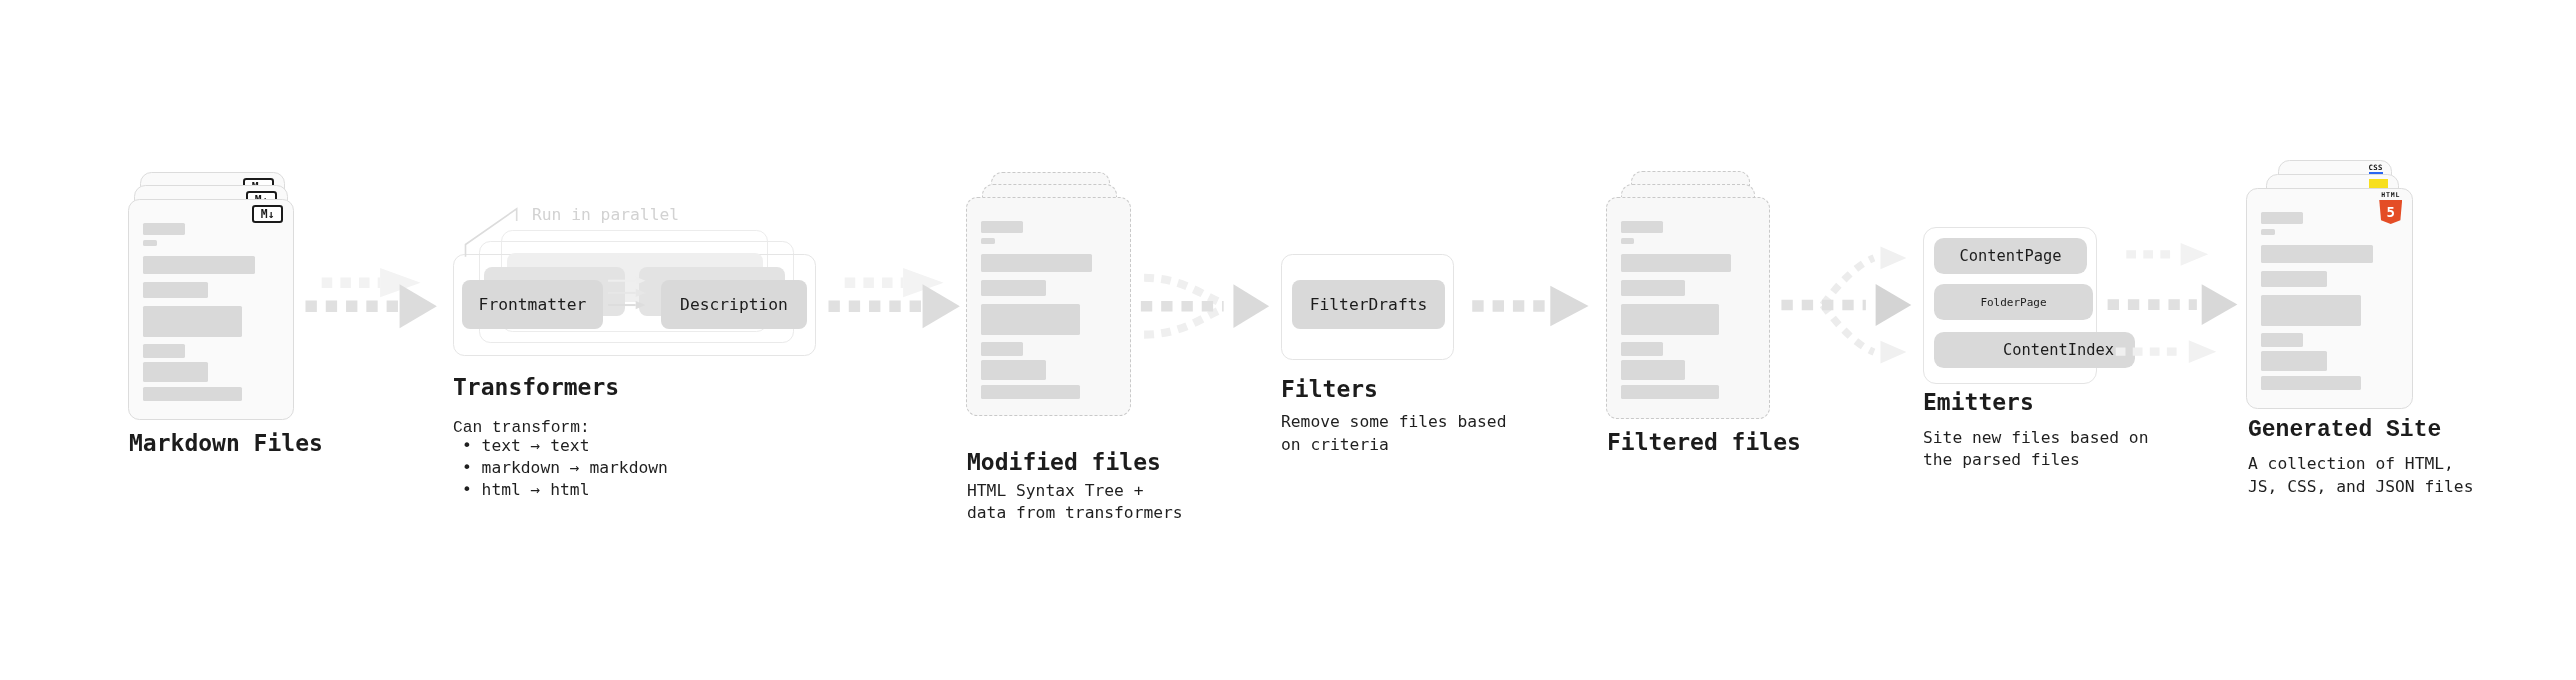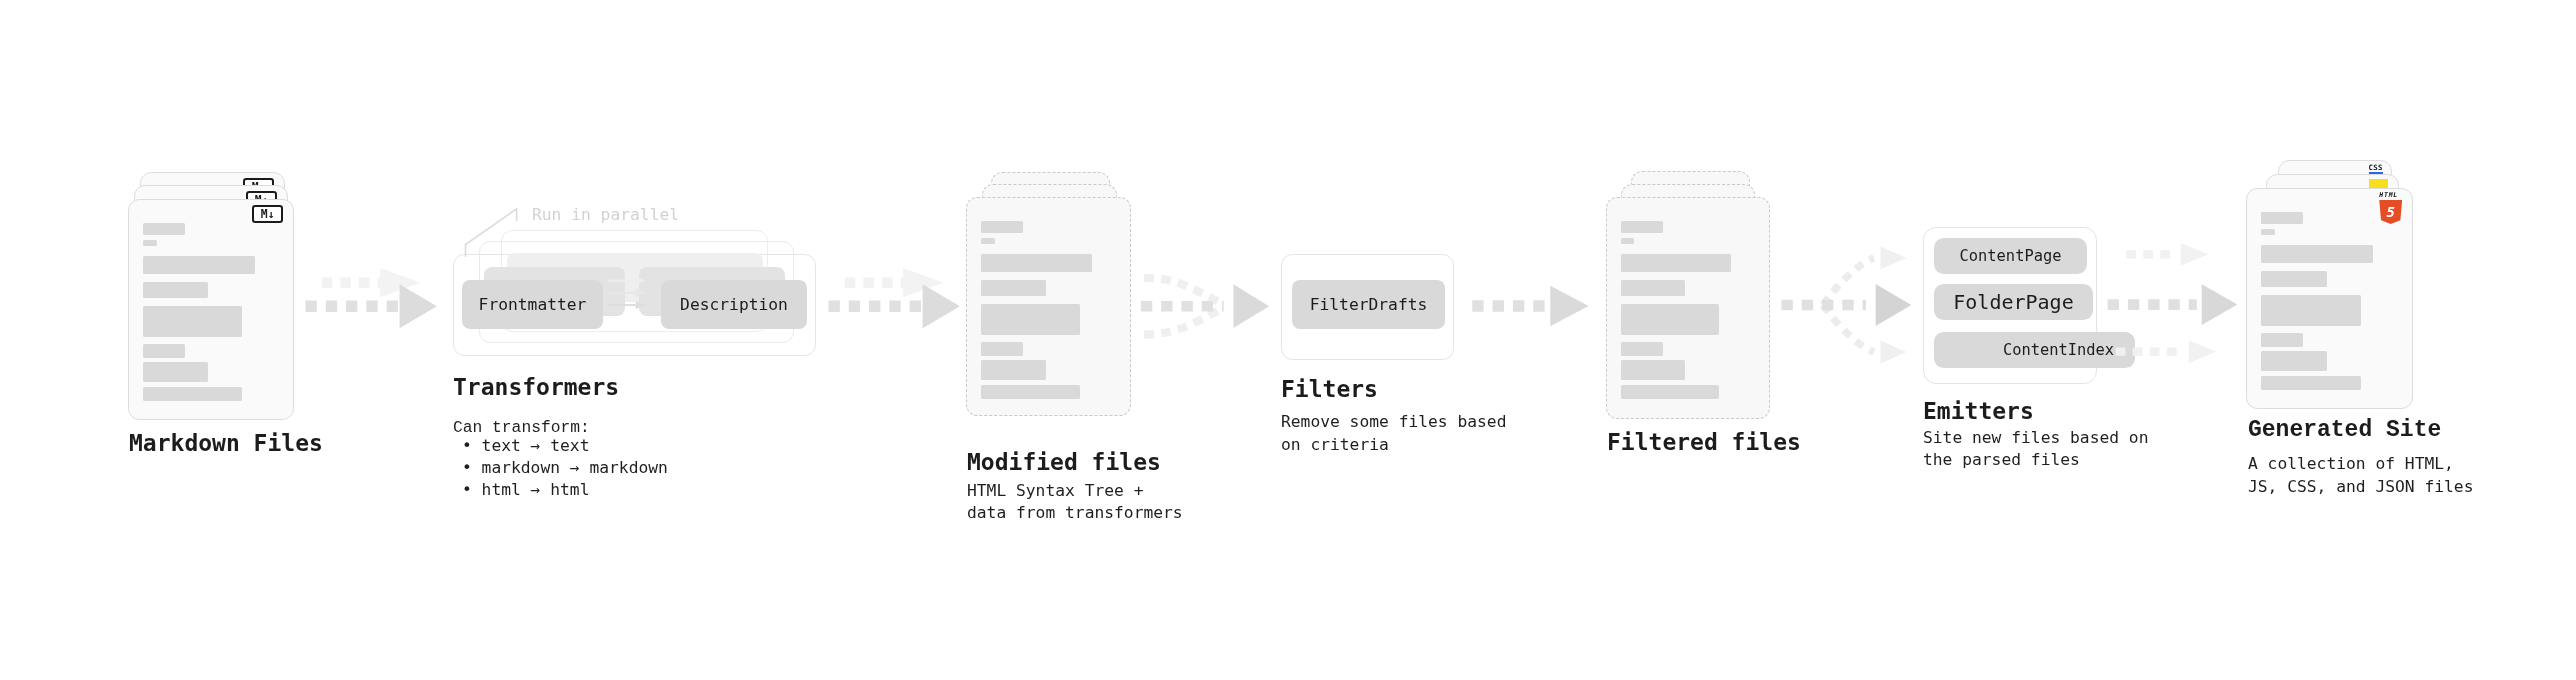--- a/index.html
+++ b/index.html
@@ -9,21 +9,21 @@
   
   .doc{position:absolute;background:#fafafa;border:1.6px solid #dcdcdc;border-radius:11.4px;box-sizing:border-box;}
   .doc.dashed{background:#f8f8f8;border:1.6px dashed #c9c9c9;}
   .doc-bars{position:absolute;left:0;right:0;top:0;padding:23px 14px 0;box-sizing:border-box;}
   .bar{background:#d9d9d9;border-radius:1.6px;}
   
   .md-badge{position:absolute;right:9.8px;top:4.9px;width:31px;height:18px;background:#ffffff;border:2px solid #1a1a1a;
             border-radius:3.3px;display:flex;align-items:center;justify-content:center;
             font-size:11.4px;font-weight:700;color:#1a1a1a;box-sizing:border-box;}
   
-  .html5-badge{position:absolute;right:9.8px;top:3.3px;width:23px;font-style:italic;}
+  .html5-badge{position:absolute;right:9.8px;top:3.3px;width:23px;text-align:center;}
   .html5-word{font-size:6.5px;font-weight:700;letter-spacing:0.8px;color:#111;line-height:7.3px;}
   .html5-shield{width:23px;height:24.4px;background:#e44d26;clip-path:polygon(0% 0%,100% 0%,92% 85%,50% 100%,8% 85%);
                 display:flex;align-items:center;justify-content:center;color:#fff;font-size:14px;font-weight:700;}
   .js-badge{position:absolute;right:9.8px;top:4.1px;width:19.5px;height:9.8px;background:#f7df1e;}
   .css-badge{position:absolute;right:8.1px;top:3.3px;font-size:7.3px;font-weight:700;letter-spacing:0.4px;color:#111;
              border-bottom:2.4px solid #2965f1;line-height:8.1px;}
   
   .stage-title{position:absolute;font-size:23px;line-height:24.4px;font-weight:700;color:#1c1c1c;white-space:nowrap;}
   .stage-desc{position:absolute;font-size:16.3px;line-height:23px;color:#1f1f1f;white-space:nowrap;}
   .stage-desc.tight{line-height:22px;}
@@ -180,23 +180,23 @@
   <polygon points="126,13 126,41 158,27" fill="#f0f0f0"></polygon>
   <path d="M 55,85 Q 90,132 118,143" fill="none" stroke="#ececec" stroke-width="9" stroke-dasharray="11 9"></path>
   <polygon points="126,129 126,157 158,143" fill="#f0f0f0"></polygon>
   <line x1="4" y1="85" x2="108" y2="85" stroke="#e0e0e0" stroke-width="13" stroke-dasharray="14 11"></line>
   <polygon points="120,59 120,111 164,85" fill="#d4d4d4"></polygon>
 </svg>
 
 <div>
   <div class="panel" style="left:1923px;top:227px;width:174px;height:157px;border-radius:13px;"></div>
   <div class="node" style="left:1934px;top:238px;width:153px;height:36px;border-radius:9.8px;font-size:15.4px;">ContentPage</div>
-  <div class="node" style="left:1934px;top:284px;width:159px;height:36px;border-radius:9.8px;font-size:20px;">FolderPage</div>
+  <div class="node" style="left:1934px;top:284px;width:159px;height:36px;border-radius:9.8px;font-size:11px;">FolderPage</div>
   <div class="node" style="left:1934px;top:332px;width:153px;height:36px;border-radius:9.8px;font-size:15.4px;padding-left:48px;">ContentIndex</div>
-  <div class="stage-title" style="left:1923px;top:390px;margin-top:9px;">Emitters</div>
+  <div class="stage-title" style="left:1923px;top:390px;">Emitters</div>
   <div class="stage-desc tight" style="left:1923px;top:427px;">
     <div>Site new files based on</div>
     <div>the parsed files</div>
   </div>
 </div>
 
 <svg class="abs" style="left:2106px;top:234px;" width="146" height="138" viewBox="0 0 180 170">
   <line x1="25" y1="25" x2="88" y2="25" stroke="#f1f1f1" stroke-width="10" stroke-dasharray="12 9"></line>
   <polygon points="92,11 92,39 126,25" fill="#f2f2f2"></polygon>
   <line x1="2" y1="87" x2="112" y2="87" stroke="#e0e0e0" stroke-width="13" stroke-dasharray="14 11"></line>

